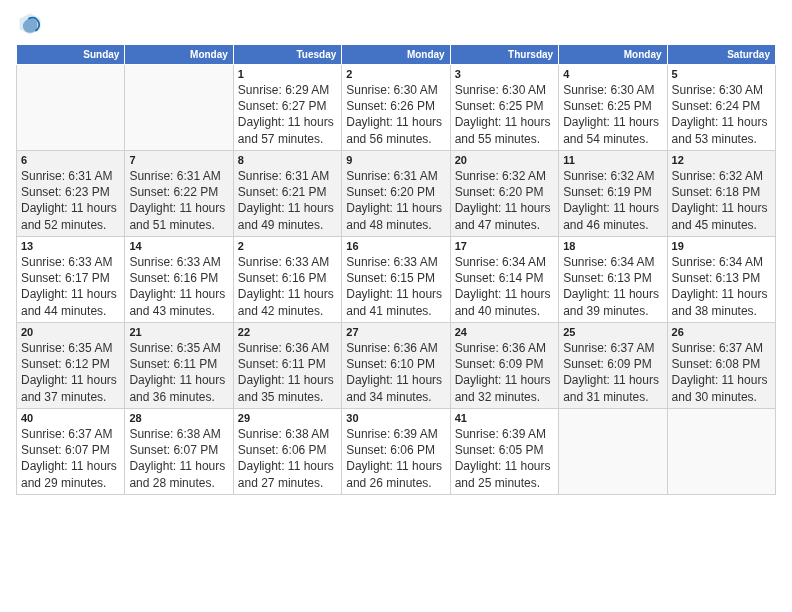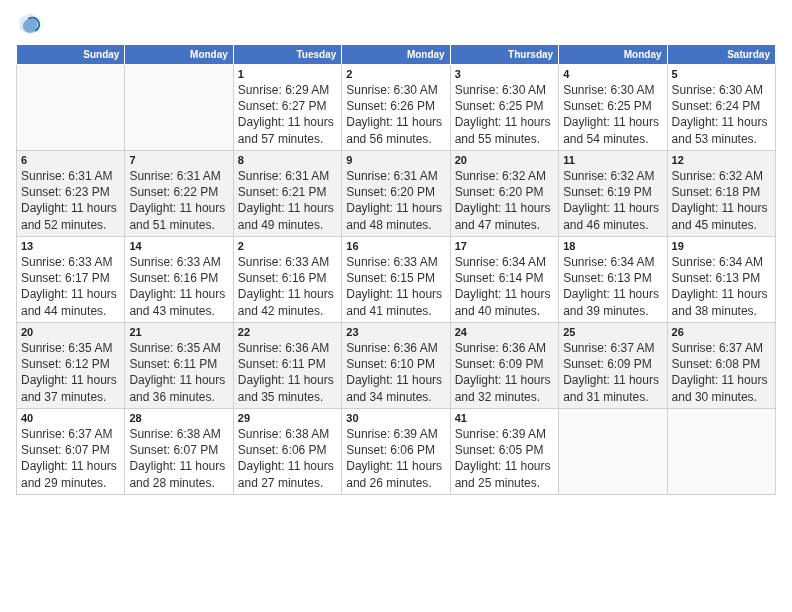--- a/index.html
+++ b/index.html
@@ -227,21 +227,21 @@
           </td>
           <td>
             <span class="day-num">21</span>
             <div class="day-info">Sunrise: 6:35 AM<br>Sunset: 6:11 PM<br>Daylight: 11 hours and 36 minutes.</div>
           </td>
           <td>
             <span class="day-num">22</span>
             <div class="day-info">Sunrise: 6:36 AM<br>Sunset: 6:11 PM<br>Daylight: 11 hours and 35 minutes.</div>
           </td>
           <td>
-            <span class="day-num">23</span>
+            <span class="day-num">27</span>
             <div class="day-info">Sunrise: 6:36 AM<br>Sunset: 6:10 PM<br>Daylight: 11 hours and 34 minutes.</div>
           </td>
           <td>
             <span class="day-num">24</span>
             <div class="day-info">Sunrise: 6:36 AM<br>Sunset: 6:09 PM<br>Daylight: 11 hours and 32 minutes.</div>
           </td>
           <td>
             <span class="day-num">25</span>
             <div class="day-info">Sunrise: 6:37 AM<br>Sunset: 6:09 PM<br>Daylight: 11 hours and 31 minutes.</div>
           </td>

